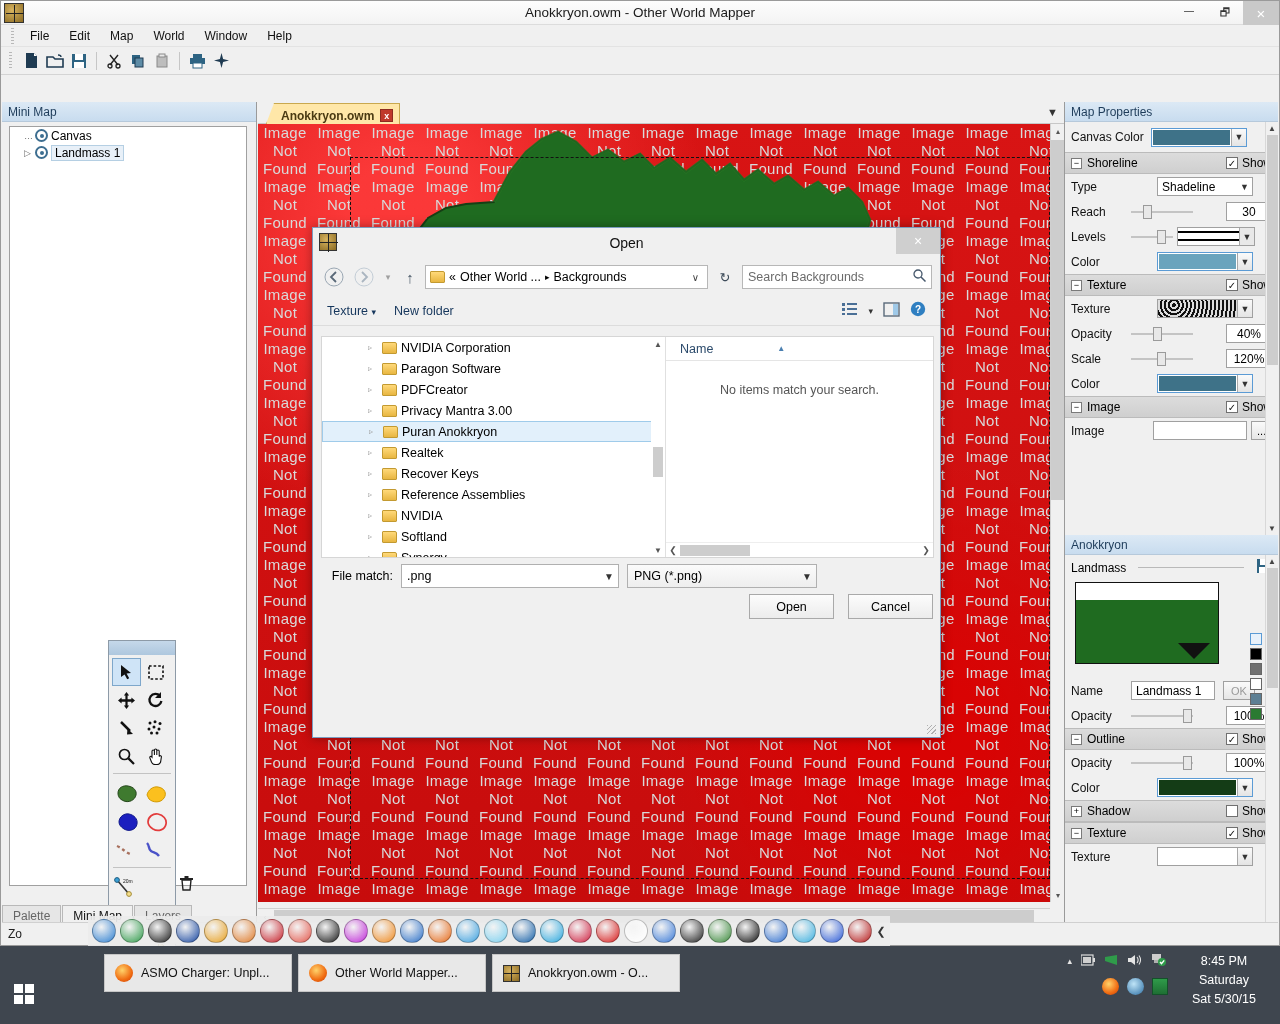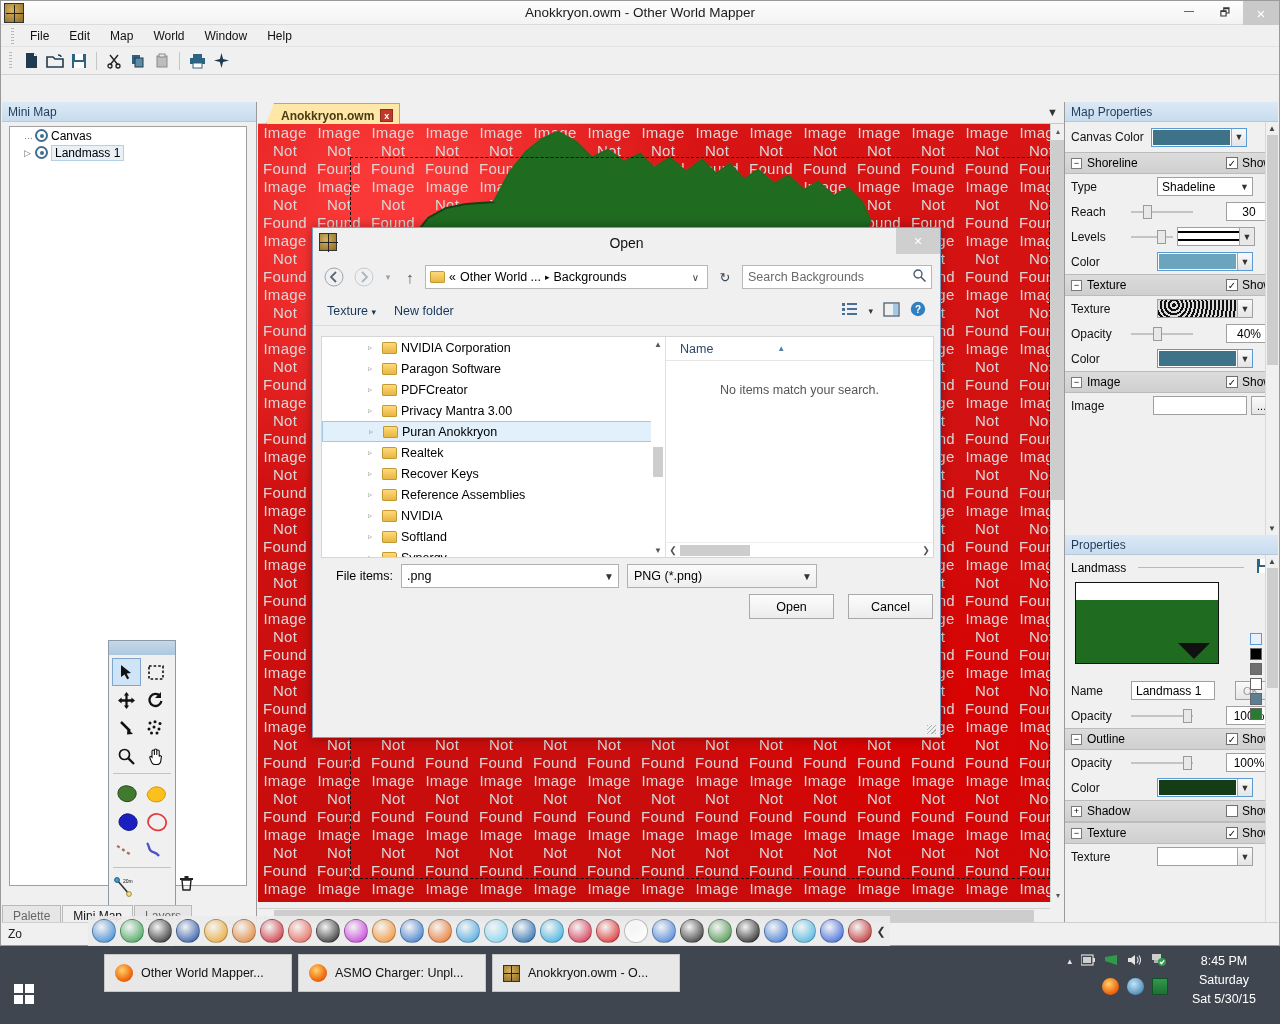--- a/index.html
+++ b/index.html
@@ -1304,20 +1304,28 @@
       </div>
       <div class="prow">
         <span class="plabel">Opacity</span>
         <span class="slider">
           <span class="track"></span>
           <span class="knob" style="left:22px"></span>
         </span>
         <span class="numbox">40%</span>
       </div>
       <div class="prow">
+        <span class="plabel">Scale</span>
+        <span class="slider">
+          <span class="track"></span>
+          <span class="knob" style="left:26px"></span>
+        </span>
+        <span class="numbox">120%</span>
+      </div>
+      <div class="prow">
         <span class="plabel">Color</span>
         <span class="colorbtn" style="margin-left:26px">
           <span class="sw" style="background:#3e7288"></span>
           <span class="dd">▼</span>
         </span>
       </div>
 
       <div class="section">
         <span class="exp">−</span>
         <span class="sectitle">Image</span>
@@ -1326,21 +1334,21 @@
           <span>Show</span>
         </span>
       </div>
       <div class="prow">
         <span class="plabel">Image</span>
         <span class="textbox" style="width:100px;margin-left:22px"></span>
         <span class="tinybtn">...</span>
       </div>
     </div>
 
-    <div class="panel-title">Properties</div>
+    <div class="panel-title">Anokkryon</div>
     <div class="prop-scroll" style="height:388px;position:relative;overflow:hidden;">
       <div class="vsb">
         <div class="ar">▲</div>
         <div class="th" style="top:13px;height:120px"></div>
         <div class="ar" style="position:absolute;bottom:0;left:0;right:0">▼</div>
       </div>
 
       <div class="prow">
         <span>Landmass</span>
         <span style="flex:1;height:1px;background:#b9b9b9;margin:0 8px;"></span>
@@ -1360,21 +1368,21 @@
         <span class="msw" style="background:#000"></span>
         <span class="msw" style="background:#707070"></span>
         <span class="msw" style="background:#fff"></span>
         <span class="msw" style="background:#5d7f93"></span>
         <span class="msw" style="background:#2a7a31"></span>
       </div>
 
       <div class="prow" style="margin-top:14px">
         <span class="plabel">Name</span>
         <span class="textbox" style="width:84px">Landmass 1</span>
-        <span class="tinybtn" style="width:32px;color:#9a9a9a;margin-left:16px">OK</span>
+        <span class="tinybtn" style="width:32px;color:#9a9a9a;margin-left:4px">OK</span>
       </div>
       <div class="prow">
         <span class="plabel">Opacity</span>
         <span class="slider">
           <span class="track"></span>
           <span class="knob" style="left:52px"></span>
         </span>
         <span class="numbox">100%</span>
       </div>
 
@@ -1575,21 +1583,21 @@
         <div id="list-hsb">
           <span style="width:14px;text-align:center;font-size:9px;color:#555">❮</span>
           <span style="width:70px;height:11px;background:#cdcdcd"></span>
           <span style="margin-left:auto;width:14px;text-align:center;font-size:9px;color:#555">❯</span>
         </div>
       </div>
     </div>
 
     <div id="dlg-filename">
       <div class="fnrow">
-        <span class="fnlabel">File items:</span>
+        <span class="fnlabel">File match:</span>
         <span class="fncombo">
           <span>.png</span>
           <span class="dd">▼</span>
         </span>
         <span class="typecombo">
           <span>PNG (*.png)</span>
           <span class="dd">▼</span>
         </span>
       </div>
       <div class="fnrow" style="margin-top:6px;justify-content:flex-end;gap:14px;padding-right:1px">
@@ -1694,25 +1702,25 @@
     <span class="startgrid">
         <i></i>
         <i></i>
         <i></i>
         <i></i>
       </span>
   </div>
   <div id="tasks">
     <div class="task">
       <span class="ffox"></span>
-      <span class="truncate">Other World Mapper...</span>
+      <span class="truncate">ASMO Charger: Unpl...</span>
     </div>
     <div class="task">
       <span class="ffox"></span>
-      <span class="truncate">ASMO Charger: Unpl...</span>
+      <span class="truncate">Other World Mapper...</span>
     </div>
     <div class="task">
       <span class="owm-ic"></span>
       <span class="truncate">Anokkryon.owm - O...</span>
     </div>
   </div>
 
   <div id="tray">
     <div id="tray-icons">
       <span style="font-size:9px">▴</span>

